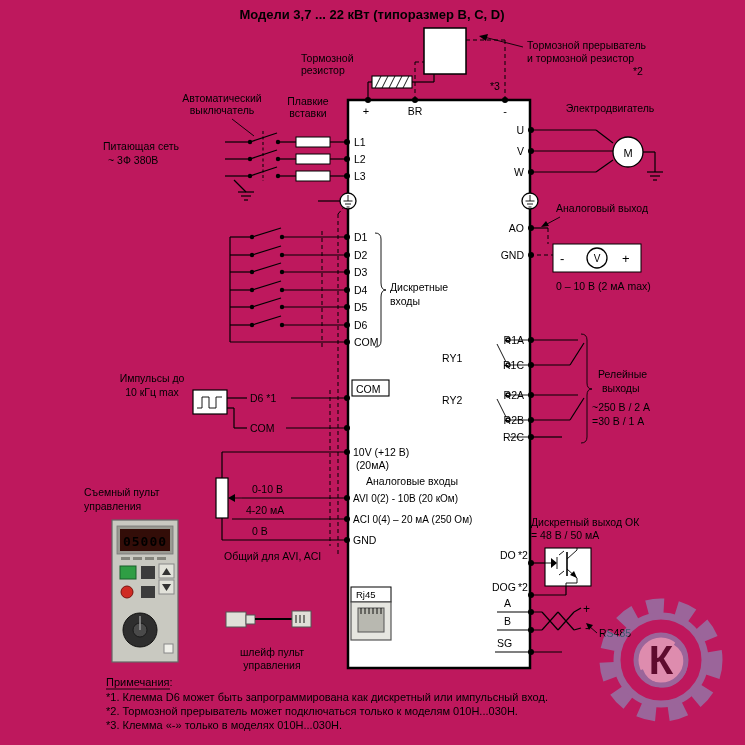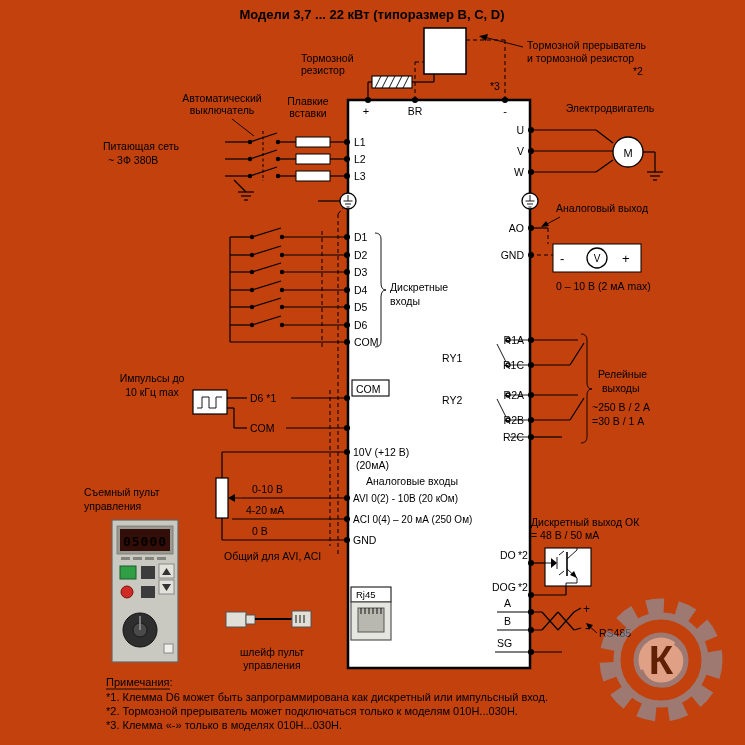--- a/index.html
+++ b/index.html
@@ -1,16 +1,16 @@
 <!DOCTYPE html>
 <html><head>
 <meta charset="utf-8">
 <style>
   html,body{margin:0;padding:0;background:#fff;}
-  .stage{position:relative;width:745px;height:745px;background:#c2410c;overflow:hidden;}
+  .stage{position:relative;width:745px;height:745px;background:#be185d;overflow:hidden;}
   svg{display:block;font-family:"Liberation Sans",sans-serif;}
   svg text{fill:#000;}
   .t95{font-size:9.5px}.t10{font-size:10px}.t105{font-size:10.5px}.t11{font-size:11px}
   .t12{font-size:12px}.t13{font-size:13px}.t40{font-size:40px}
   .bold{font-weight:bold}.mid{text-anchor:middle}.end{text-anchor:end}
   .wire{stroke:#000;stroke-width:1.2;fill:none}
   .thin{stroke:#000;stroke-width:0.9;fill:none}
   .dash{stroke:#000;stroke-width:1;fill:none;stroke-dasharray:4 3}
   .dash2{stroke:#000;stroke-width:1;fill:none;stroke-dasharray:3 2.5}
   .box{fill:#fff;stroke:#000}

